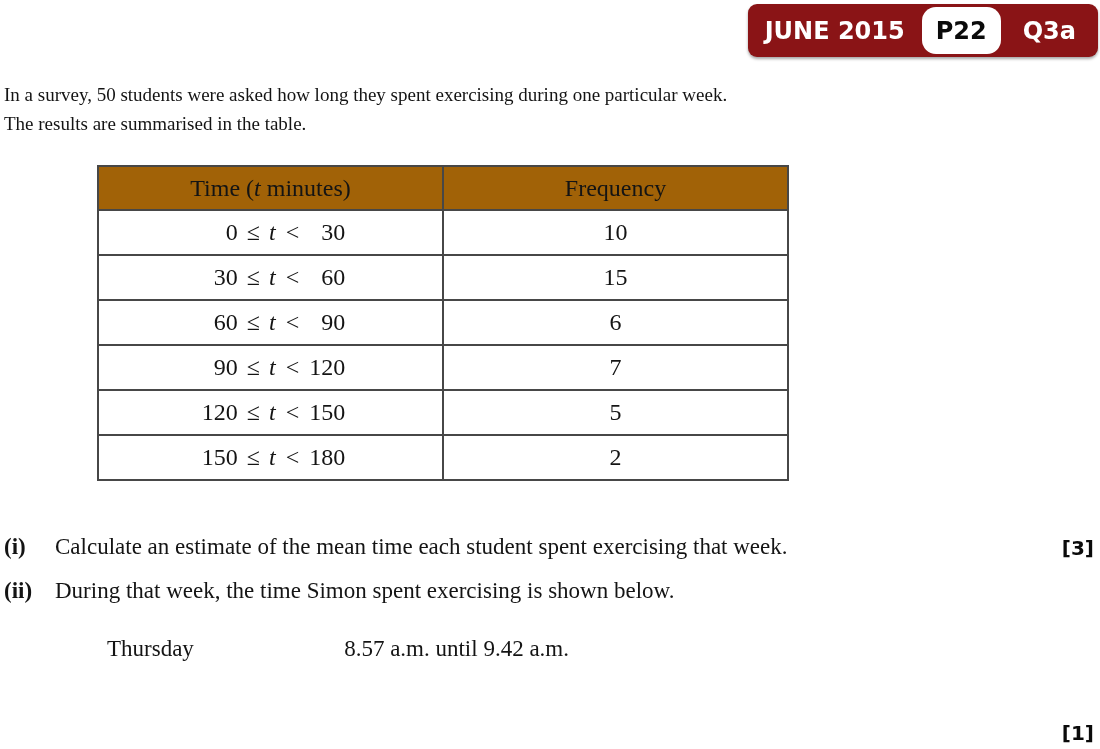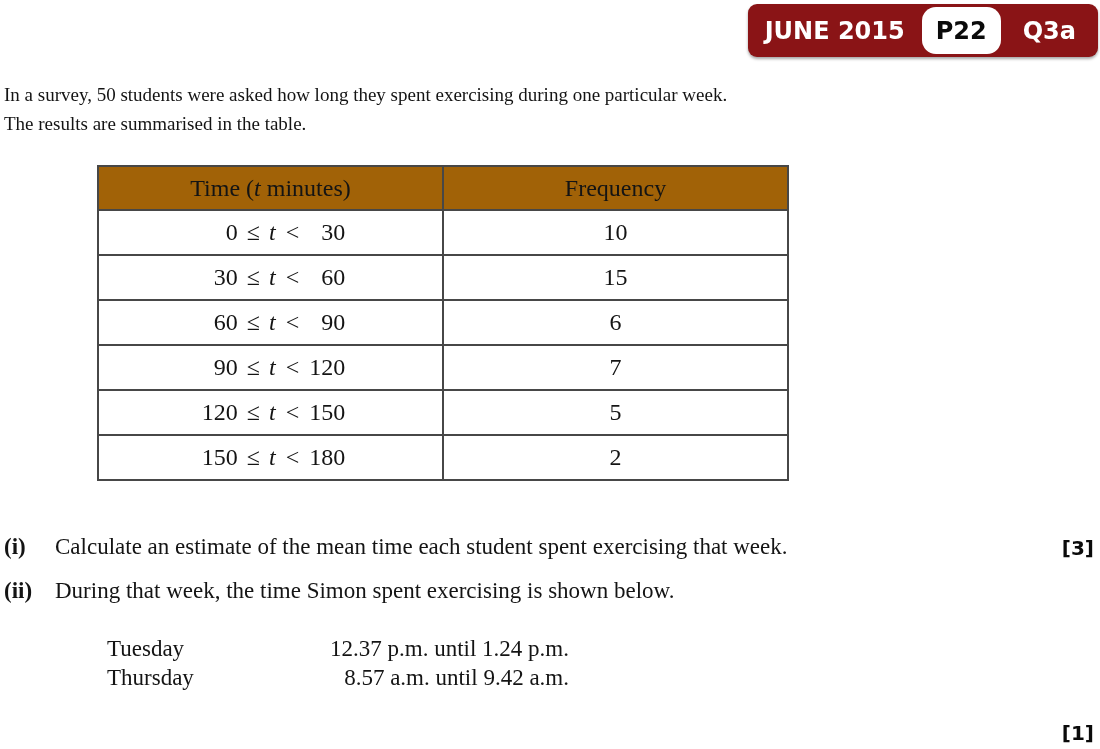--- a/index.html
+++ b/index.html
@@ -124,24 +124,20 @@
   <span class="plabel">(i)</span><span>Calculate an estimate of the mean time each student spent exercising that week.</span>
   <span class="marks">[3]</span>
 </div>
 
 <div class="part part-ii">
   <span class="plabel">(ii)</span><span>During that week, the time Simon spent exercising is shown below.</span>
 </div>
 
 <div class="schedule">
   <div class="sched-row">
-    <span>Tuesday</span>
-    <span class="sched-time">12.37 p.m. until 1.24 p.m.</span>
-  </div>
-  <div class="sched-row">
     <span>Thursday</span>
     <span class="sched-time">8.57 a.m. until 9.42 a.m.</span>
   </div>
 </div>
 
 <div class="final-q">
   <span class="marks">[1]</span>
 </div>
 
 </body></html>

